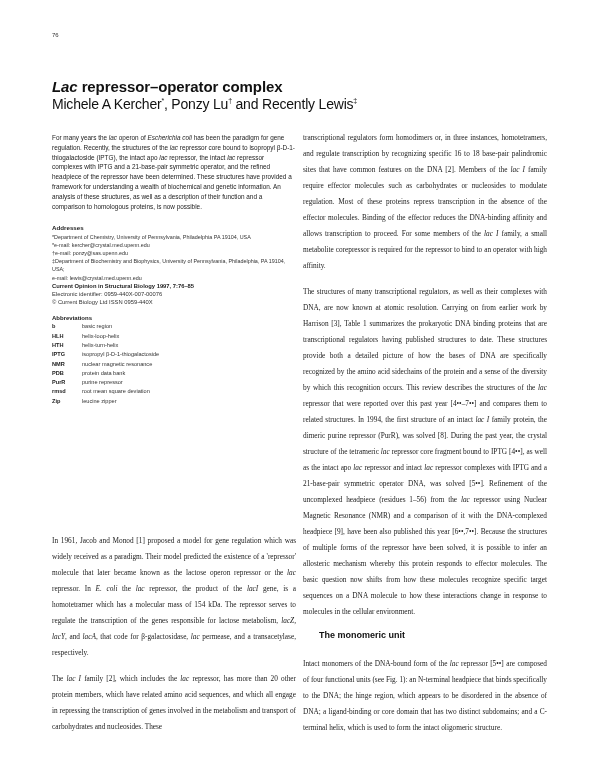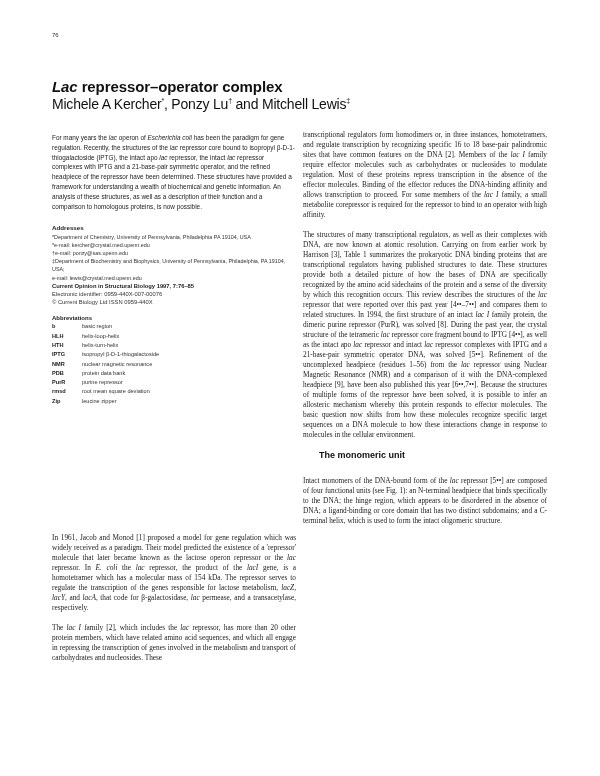--- a/index.html
+++ b/index.html
@@ -22,35 +22,35 @@
     .addresses p { margin: 0; }
     .meta-line { font-size: 5.8px; margin: 5px 0 0 0; color: #333; }
     .meta-line.bold { font-weight: bold; color: #222; }
 
     .abbr { margin-top: 9px; }
     .abbr h4 { margin: 0 0 1px 0; font-size: 6px; font-weight: bold; color: #222; }
     .abbr-row { display: flex; font-size: 5.6px; line-height: 9.3px; color: #333; }
     .abbr-key { width: 30px; font-weight: bold; color: #222; }
 
     .section-head { font-family: "Liberation Sans", sans-serif; font-size: 9px; font-weight: bold; margin: 16px; color: #111; }
-    .body-text { font-family: "Liberation Serif", serif; font-size: 7.3px; line-height: 10px; text-align: justify; margin: 0; color: #1a1a1a; }
+    .body-text { font-family: "Liberation Serif", serif; font-size: 7.3px; line-height: 16px; text-align: justify; margin: 0; color: #1a1a1a; }
     .body-text i { font-style: italic; }
     .para-gap { margin-top: 10px; }
 
     #intro { position: absolute; left: 52px; top: 533px; width: 244px; }
   </style>
 </head>
 <body>
 
 <div id="page-number" class="sans">76</div>
 
 <h1 id="title" class="sans"><i>Lac</i><span> repressor–operator complex</span></h1>
 
 <p id="authors" class="sans">
-  <span>Michele A Kercher</span><sup>*</sup><span>, </span><span>Ponzy Lu</span><sup>†</sup><span> and </span><span>Mitchell Lewis</span><sup>‡</sup>
+  <span>Michele A Kercher</span><sup>*</sup><span>, </span><span>Ponzy Lu</span><sup>†</sup><span> and </span><span>Recently Lewis</span><sup>‡</sup>
 </p>
 
 <div id="col-left">
   <p class="summary sans"><span>For many years the </span><i>lac</i><span> operon of </span><i>Escherichia coli</i><span> has been the paradigm for gene regulation. Recently, the structures of the </span><i>lac</i><span> repressor core bound to isopropyl β-D-1-thiogalactoside (IPTG), the intact apo </span><i>lac</i><span> repressor, the intact </span><i>lac</i><span> repressor complexes with IPTG and a 21-base-pair symmetric operator, and the refined headpiece of the repressor have been determined. These structures have provided a framework for understanding a wealth of biochemical and genetic information. An analysis of these structures, as well as a description of their function and a comparison to homologous proteins, is now possible.</span></p>
 
   <div class="addresses sans">
     <h4>Addresses</h4>
     <p>*Department of Chemistry, University of Pennsylvania, Philadelphia PA 19104, USA</p>
     <p>*e-mail: kercher@crystal.med.upenn.edu</p>
     <p>†e-mail: ponzy@sas.upenn.edu</p>

